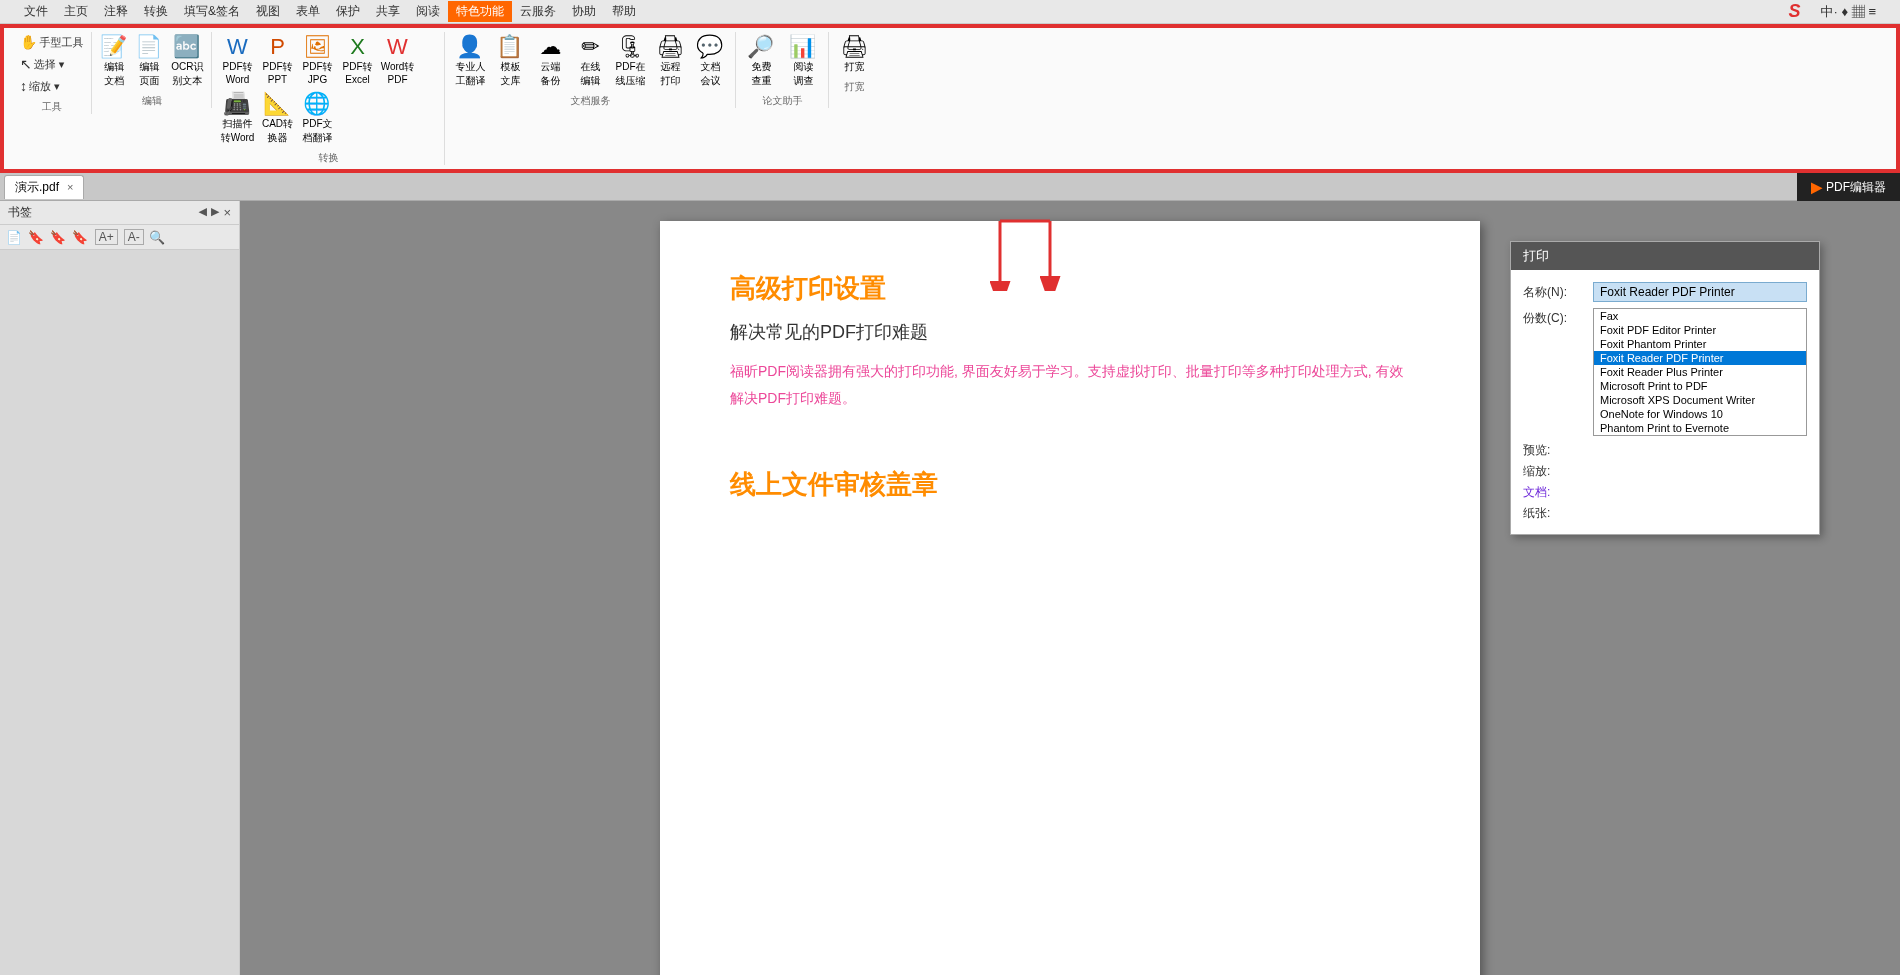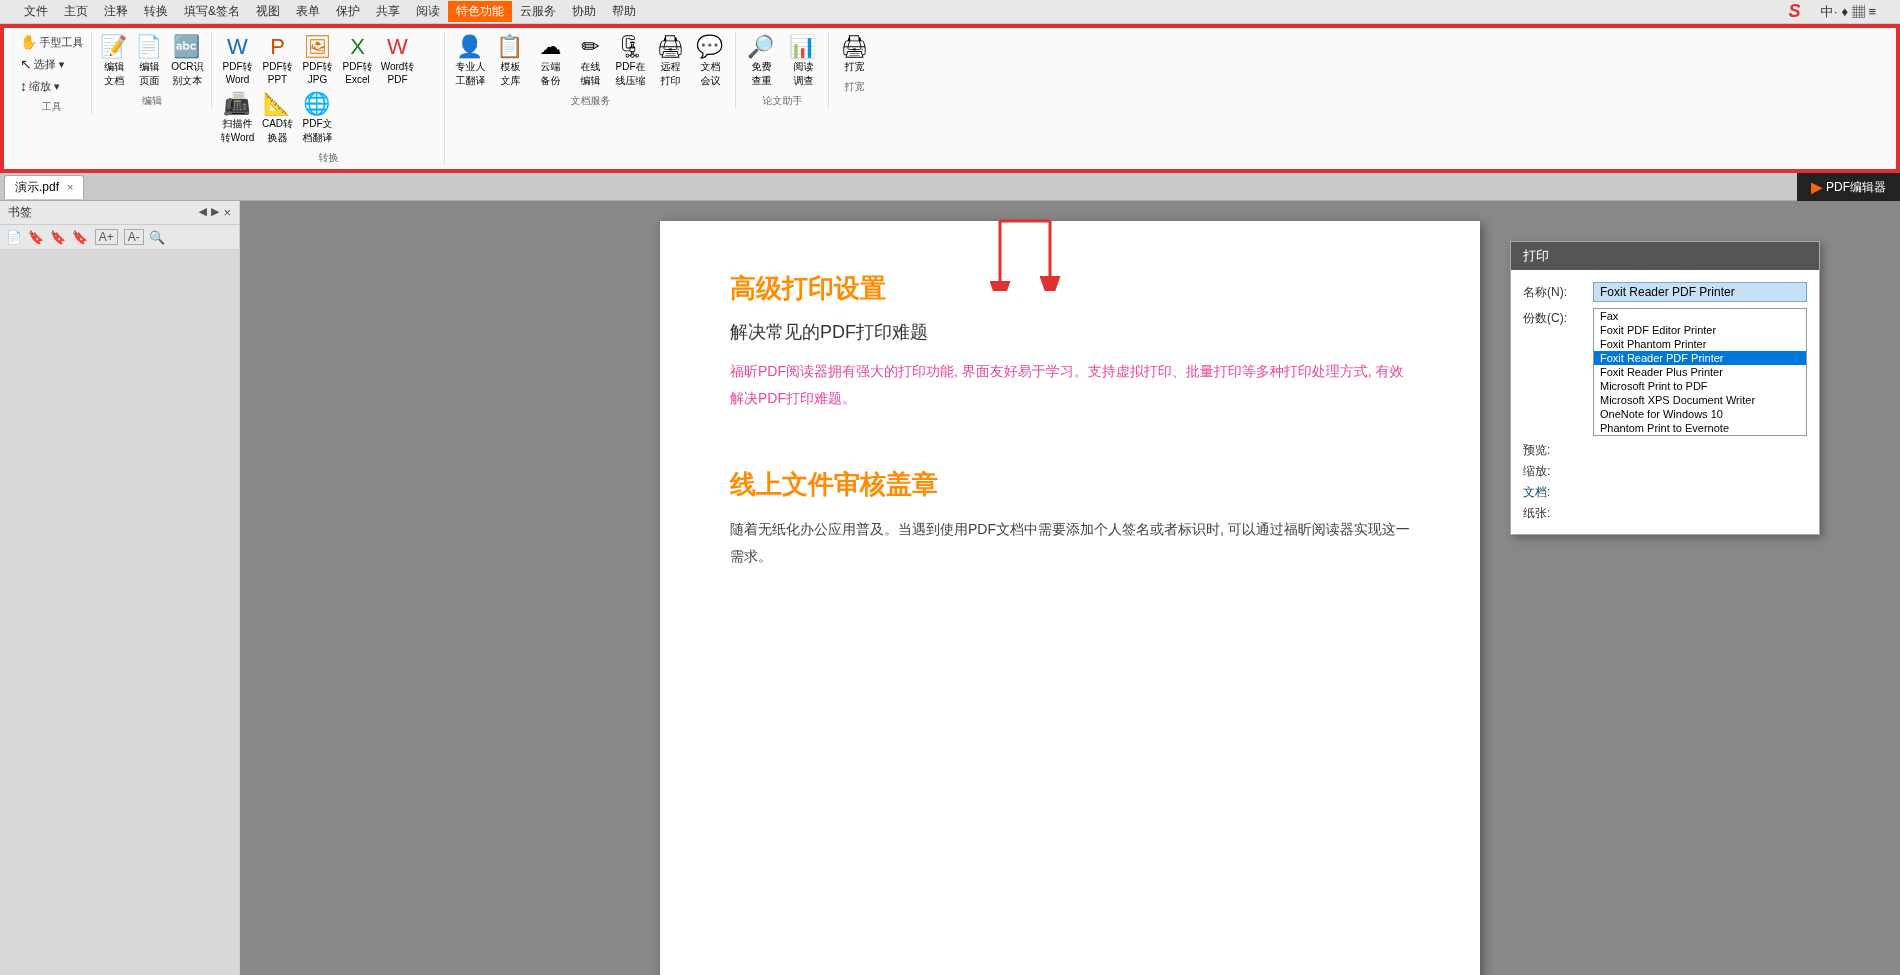--- a/index.html
+++ b/index.html
@@ -233,21 +233,20 @@
     </div>
 
     <div style="flex:1;display:flex;justify-content:center;padding:20px 20px 0 20px;overflow:hidden;">
       <div style="background:white;width:820px;padding:50px 70px;position:relative;box-shadow:3px 3px 10px rgba(0,0,0,0.4);">
 
         <h2 style="color:#ff8c00;font-size:26px;font-weight:bold;margin-bottom:14px;">高级打印设置</h2>
         <h3 style="font-size:18px;color:#333;margin-bottom:14px;font-weight:normal;">解决常见的PDF打印难题</h3>
         <p style="font-size:14px;color:#ec4899;line-height:1.9;margin-bottom:56px;">福昕PDF阅读器拥有强大的打印功能, 界面友好易于学习。支持虚拟打印、批量打印等多种打印处理方式, 有效解决PDF打印难题。</p>
 
         <h2 style="color:#ff8c00;font-size:26px;font-weight:bold;margin-bottom:14px;">线上文件审核盖章</h2>
-        <p style="font-size:14px;color:#444;line-height:1.9;">随着无纸化办公应用普及。当遇到使用PDF文档中需要添加个人签名或者标识时, 可以通过福昕阅读器实现这一需求。</p>
 
         <div style="position:absolute;right:-340px;top:20px;width:310px;background:white;border:1px solid #aaa;box-shadow:3px 3px 8px rgba(0,0,0,0.3);">
           <div style="background:#555555;color:white;padding:5px 12px;font-size:13px;">打印</div>
           <div style="padding:12px;">
 
             <div style="display:flex;align-items:center;margin-bottom:6px;">
               <span style="font-size:12px;color:#333;min-width:70px;">名称(N):</span>
               <input type="text" style="flex: 1 1 0%; border: 1px solid rgb(122, 171, 207); background: rgb(200, 224, 244); padding: 2px 6px; font-size: 12px;" value="Foxit Reader PDF Printer">
             </div>
 
@@ -268,21 +267,21 @@
               </div>
             </div>
 
             <div style="display:flex;margin-bottom:4px;">
               <span style="font-size:12px;color:#333;min-width:70px;">预览:</span>
             </div>
             <div style="display:flex;margin-bottom:4px;">
               <span style="font-size:12px;color:#333;min-width:70px;">缩放:</span>
             </div>
             <div style="display:flex;margin-bottom:4px;">
-              <span style="font-size:12px;color:#0c4a6e;min-width:70px;">文档:</span>
+              <span style="font-size:12px;color:#6d28d9;min-width:70px;">文档:</span>
             </div>
             <div style="display:flex;">
               <span style="font-size:12px;color:#333;min-width:70px;">纸张:</span>
             </div>
           </div>
         </div>
 
 
       </div>
     </div>

